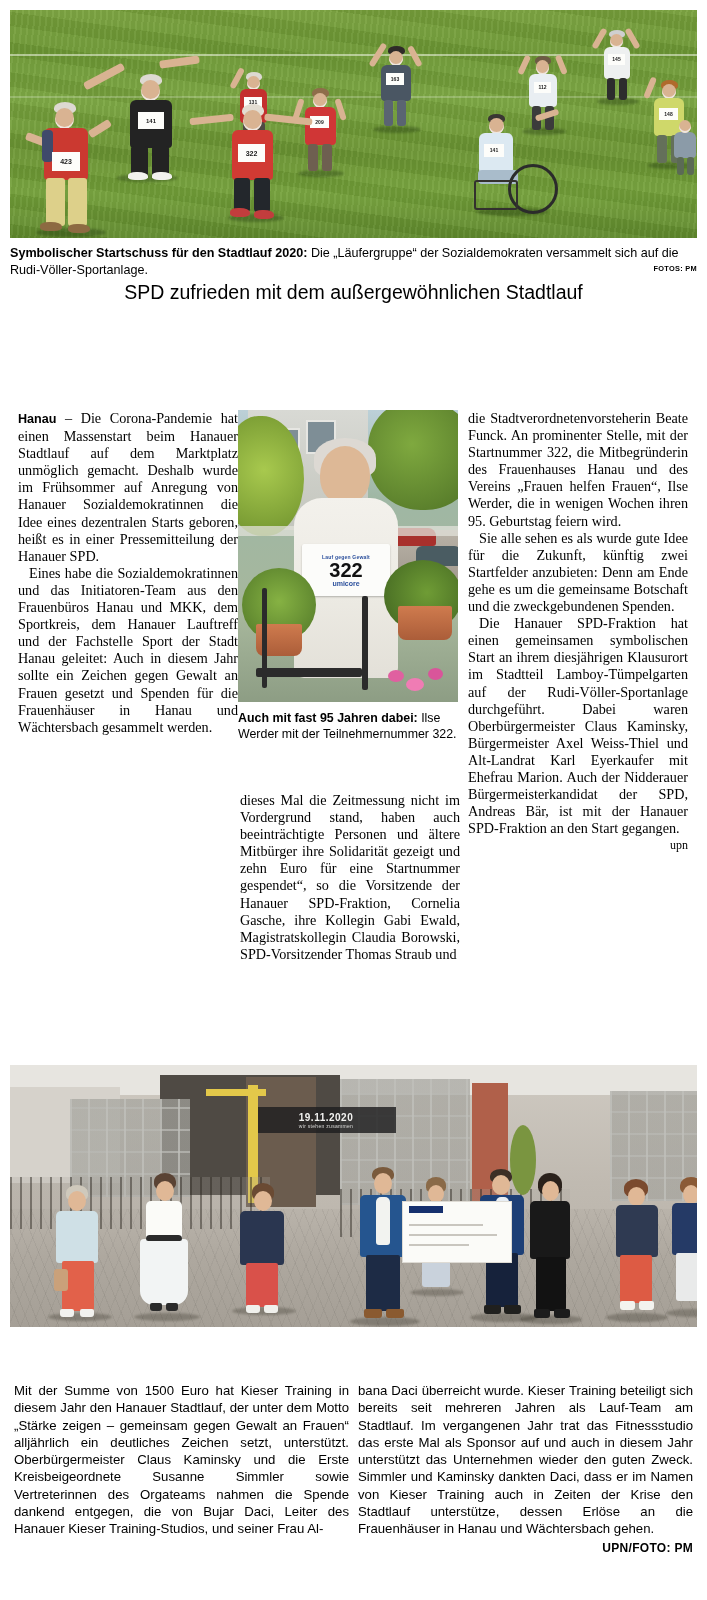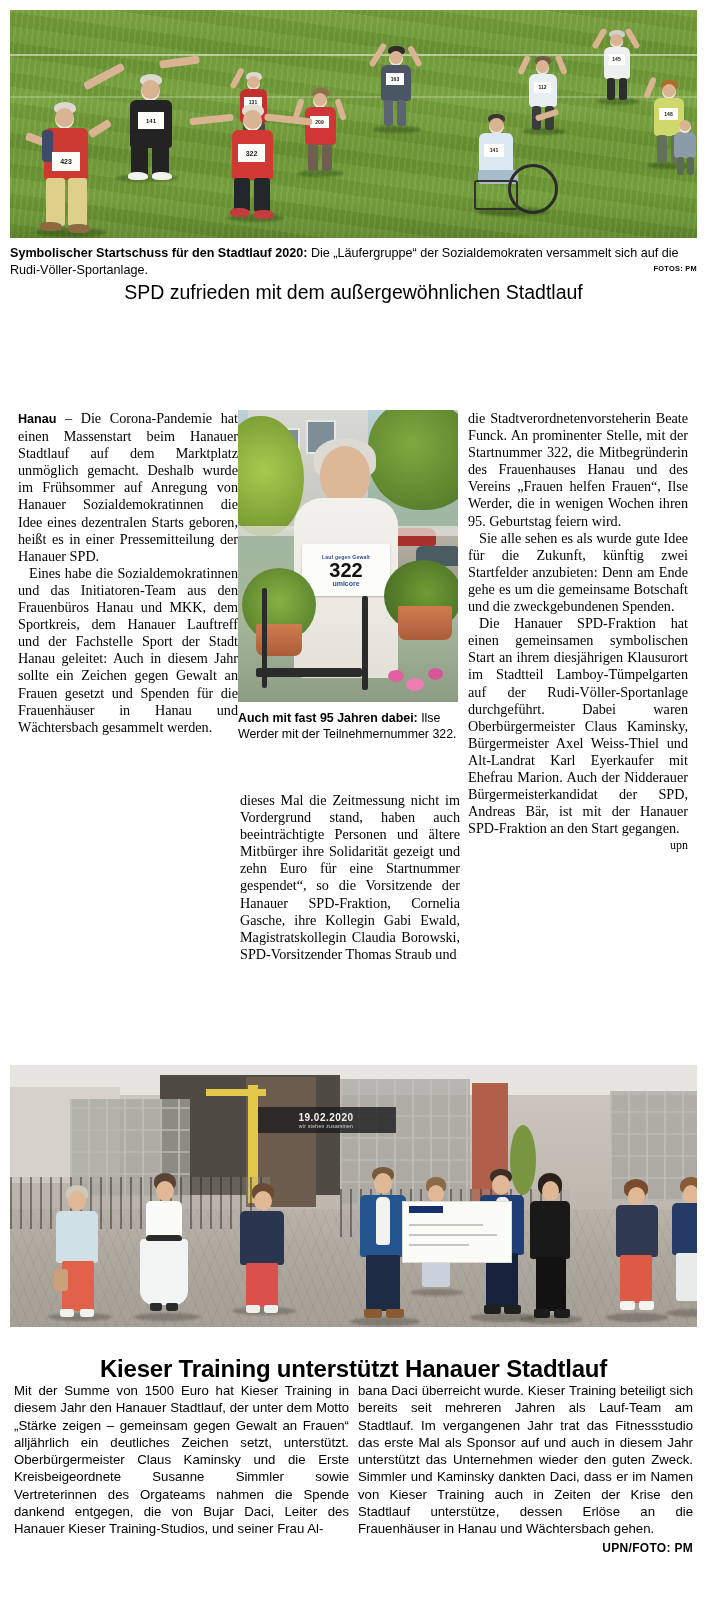--- a/index.html
+++ b/index.html
@@ -545,21 +545,21 @@
   <div class="photo-bottom">
     <div class="bp-sky"></div>
     <div class="bp-building" style="left:0px; top:22px; width:110px; height:96px; background:#d6d2cb;"></div>
     <div class="bp-building" style="left:150px; top:10px; width:180px; height:120px; background:#4f4a44;"></div>
     <div class="bp-scaffold" style="left:60px; top:34px; width:120px; height:98px;"></div>
     <div class="bp-scaffold" style="left:330px; top:14px; width:130px; height:126px;"></div>
     <div class="bp-scaffold" style="left:600px; top:26px; width:87px; height:110px;"></div>
     <div class="bp-building" style="left:236px; top:12px; width:70px; height:130px; background:#6b5c4e;"></div>
     <div class="bp-building" style="left:462px; top:18px; width:36px; height:124px; background:#b0604a;"></div>
     <div class="bp-banner">
-      <span class="bdate">19.02.2020</span>
+      <span class="bdate">19.11.2020</span>
       <span class="bsub">wir stehen zusammen</span>
     </div>
     <div class="bp-crane" style="left:238px; top:20px; width:10px; height:118px;"></div>
     <div class="bp-crane" style="left:196px; top:24px; width:60px; height:7px;"></div>
 
     <div class="bp-ground"></div>
     <div class="bp-fence" style="left:0px; top:112px; width:260px; height:52px;"></div>
     <div class="bp-fence" style="left:330px; top:124px; width:230px; height:48px;"></div>
     <div class="bp-tree" style="left:500px; top:60px; width:26px; height:70px; background:#7a9540;"></div>
 
@@ -654,21 +654,20 @@
     </div>
 
     <div class="bp-check" style="left:392px; top:136px; width:108px; height:60px;">
       <div class="chk-logo"></div>
       <div class="chk-line" style="left:6px; top:22px; width:74px;"></div>
       <div class="chk-line" style="left:6px; top:32px; width:88px;"></div>
       <div class="chk-line" style="left:6px; top:42px; width:60px;"></div>
     </div>
   </div>
 
-  <h2 class="headline2">Kieser Training unterstützt Hanauer Stadtlauf</h2>
 
   <div class="cols2">
     <div class="col2a">
       <p>Mit der Summe von 1500 Euro hat Kieser Training in diesem Jahr den Hanauer Stadtlauf, der unter dem Motto „Stärke zeigen – gemeinsam gegen Gewalt an Frauen“ alljährlich ein deutliches Zeichen setzt, unterstützt. Oberbürgermeister Claus Kaminsky und die Erste Kreisbeigeordnete Susanne Simmler sowie Vertreterinnen des Orgateams nahmen die Spende dankend entgegen, die von Bujar Daci, Leiter des Hanauer Kieser Training-Studios, und seiner Frau Al-</p>
     </div>
     <div class="col2b clearfix">
       <p>bana Daci überreicht wurde. Kieser Training beteiligt sich bereits seit mehreren Jahren als Lauf-Team am Stadtlauf. Im vergangenen Jahr trat das Fitnessstudio das erste Mal als Sponsor auf und auch in diesem Jahr unterstützt das Unternehmen wieder den guten Zweck. Simmler und Kaminsky dankten Daci, dass er im Namen von Kieser Training auch in Zeiten der Krise den Stadtlauf unterstütze, dessen Erlöse an die Frauenhäuser in Hanau und Wächtersbach gehen.</p>
       <span class="credit2">UPN/FOTO: PM</span>
     </div>
   </div>

